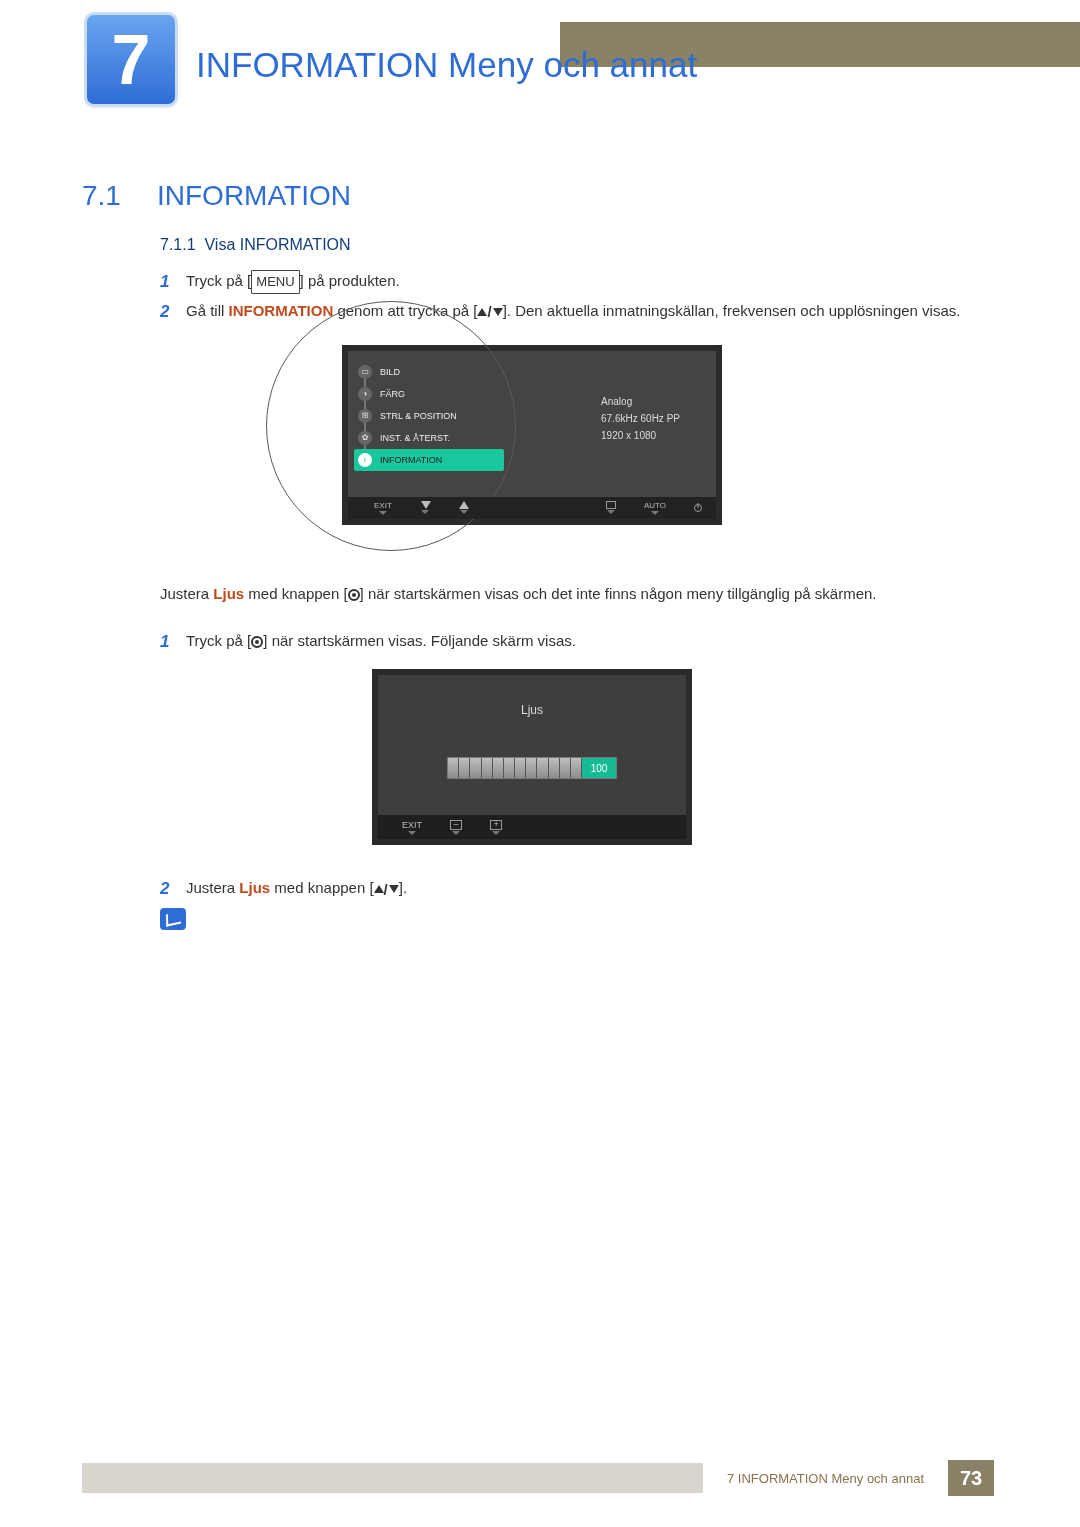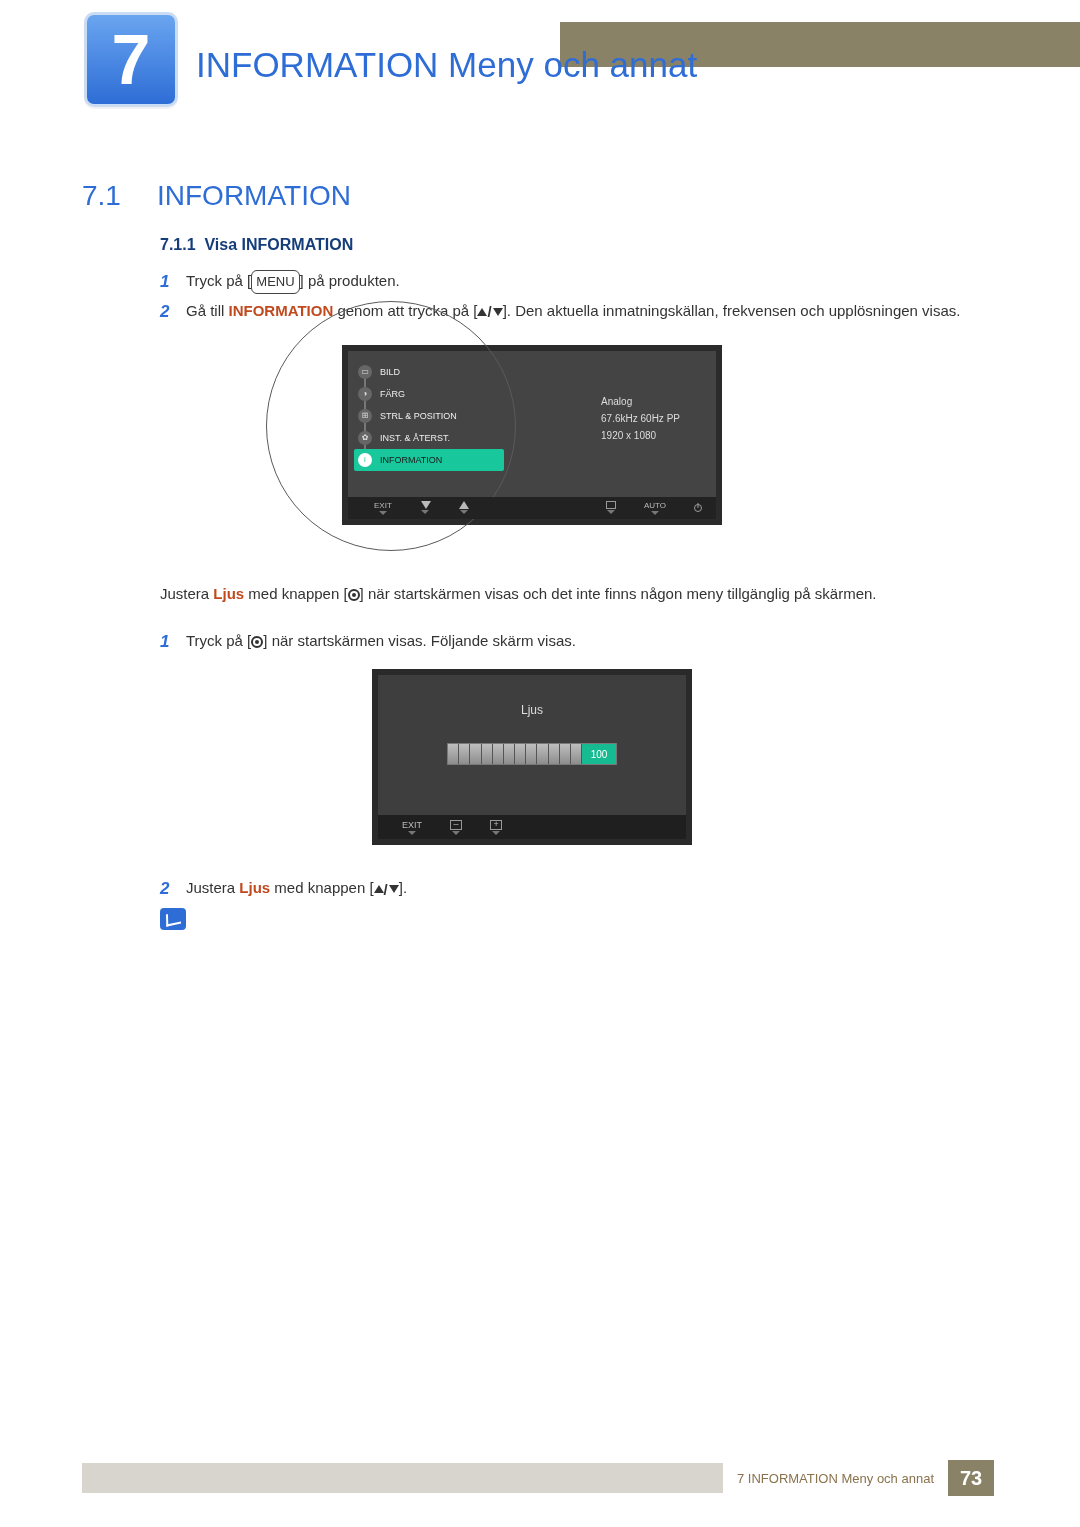--- a/index.html
+++ b/index.html
@@ -74,21 +74,21 @@
   }
   p.intro {
     font-size: 15px;
     color: #333;
     margin-left: 78px;
     margin-bottom: 26px;
   }
   h3.subsection {
     color: #143d7a;
     font-size: 16px;
-    font-weight: bold;
+    font-weight: normal;
     margin-left: 78px;
     margin-bottom: 14px;
   }
   ol.steps {
     list-style: none;
     margin-left: 78px;
   }
   ol.steps li {
     font-size: 15px;
     line-height: 1.7;
@@ -99,21 +99,21 @@
   }
   ol.steps li .stepnum {
     position: absolute;
     left: 0;
     top: 0;
     color: #2e6dd6;
     font-style: italic;
     font-weight: bold;
     font-size: 17px;
   }
-  .boxed { display: inline-block; border: 1px solid #444; padding: 0 4px; border-radius: 6px; font-size: 13px; }
+  .boxed { display: inline-block; border: 1px solid #444; padding: 0 4px; border-radius: 1px; font-size: 13px; }
   .hl { color: #c04a1e; font-weight: bold; }
   .arrows { display: inline-flex; align-items: center; gap: 0; vertical-align: middle; }
   .tri-up, .tri-down {
     width: 0; height: 0; display: inline-block;
     border-left: 5px solid transparent;
     border-right: 5px solid transparent;
   }
   .tri-up { border-bottom: 8px solid #333; }
   .tri-down { border-top: 8px solid #333; margin-left: 1px;}
   .circle-dot {
@@ -207,21 +207,21 @@
   .osd2 .screen {
     width: 320px; height: 176px;
     background: #3e3e3e;
     border: 6px solid #2a2a2a;
     position: relative;
     color: #ddd;
     font-size: 12px;
   }
   .osd2 .ltitle { position:absolute; left:50%; top:28px; transform:translateX(-50%); font-size:12px;}
   .osd2 .slider {
-    position:absolute; left:50%; top:68px; transform:translateX(-50%);
+    position:absolute; left:50%; top:82px; transform:translateX(-50%);
     width:170px; height:22px; border:1px solid #777;
     display:flex;
   }
   .osd2 .slider .fill { flex:1; display:flex; }
   .osd2 .slider .fill span { flex:1; border-right:1px solid #555; background:linear-gradient(#bfbfbf,#8d8d8d);}
   .osd2 .slider .val { width:34px; background:#17bb92; color:#fff; font-size:10px; display:flex;align-items:center;justify-content:center; }
   .osd2 .bottom {
     position:absolute;left:0;right:0;bottom:0;height:24px;background:#1f1f1f;
     display:flex;align-items:center;font-size:9px;color:#bbb;padding-left:24px;
   }
@@ -246,21 +246,21 @@
   .footer {
     position: absolute;
     left: 82px;
     bottom: 30px;
     width: 912px;
     height: 38px;
     display: flex;
     align-items: center;
   }
   .footer .bar { flex: 1; height: 30px; background: #d8d5cf; }
-  .footer .ftext { font-size: 13px; color: #8a724c; margin: 0 14px; }
+  .footer .ftext { font-size: 13px; color: #8a724c; margin: 0 24px; }
   .footer .pagebox {
     width: 46px; height: 36px; background: #8a8266; color: #fff;
     display:flex;align-items:center;justify-content:center;font-size:20px;font-weight:bold;
   }
 </style>
 </head>
 <body>
 
 <div class="page">
   <div class="top-band"></div>

